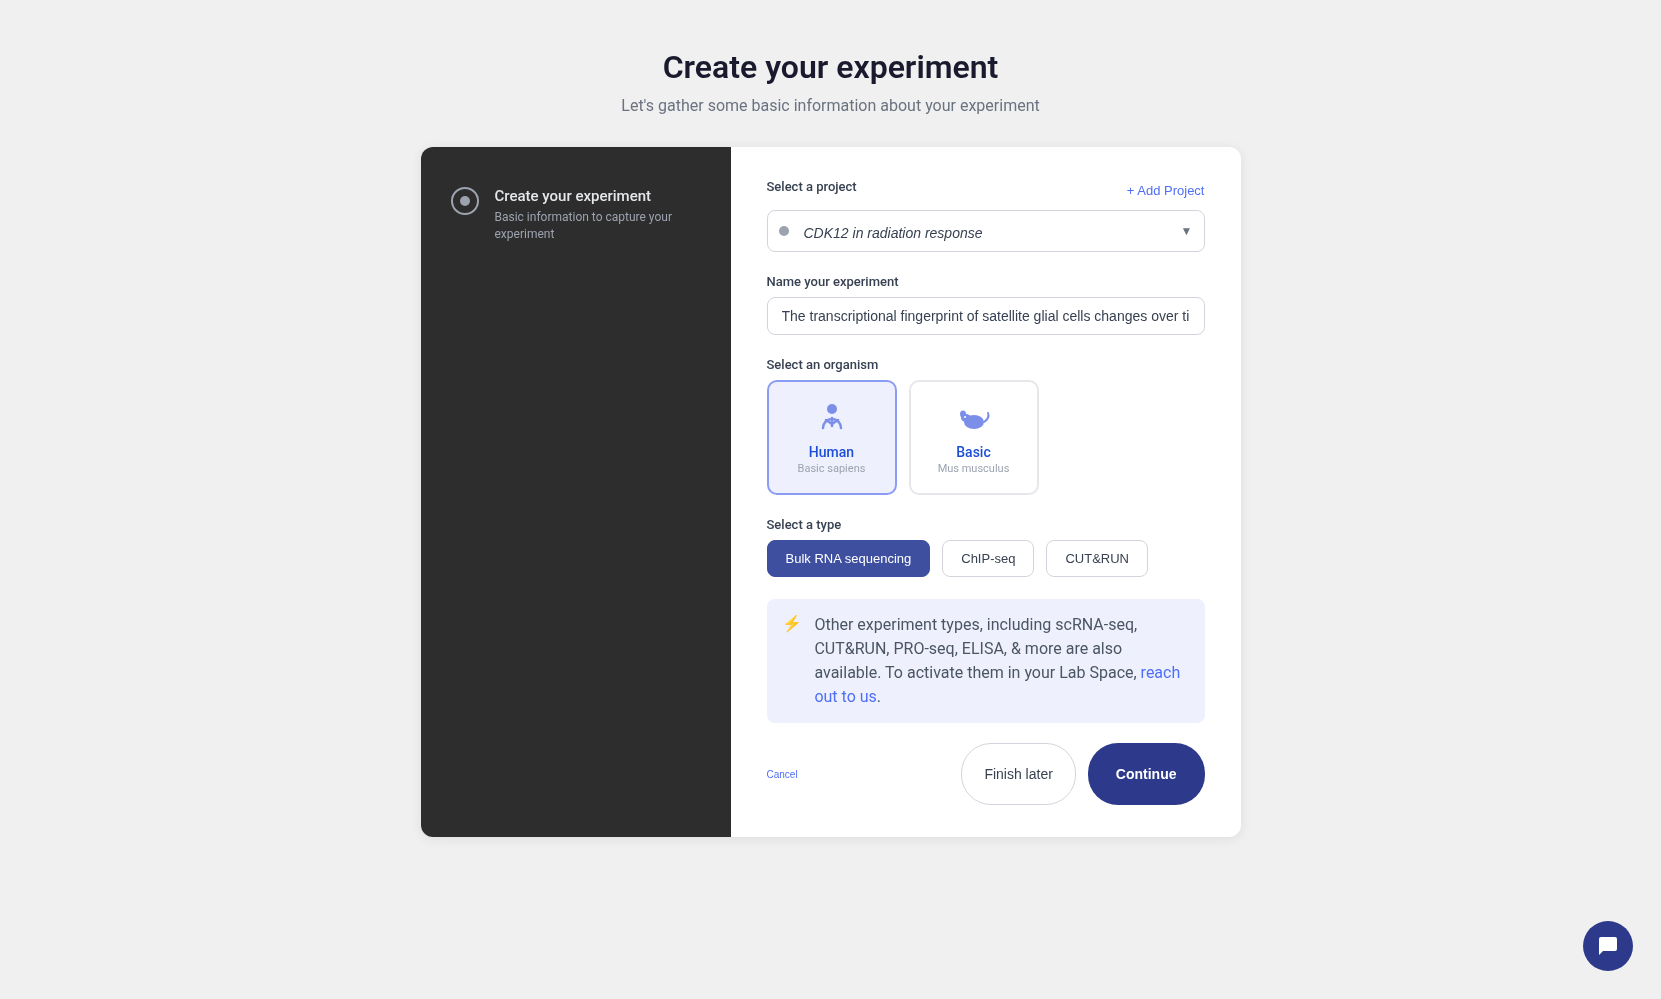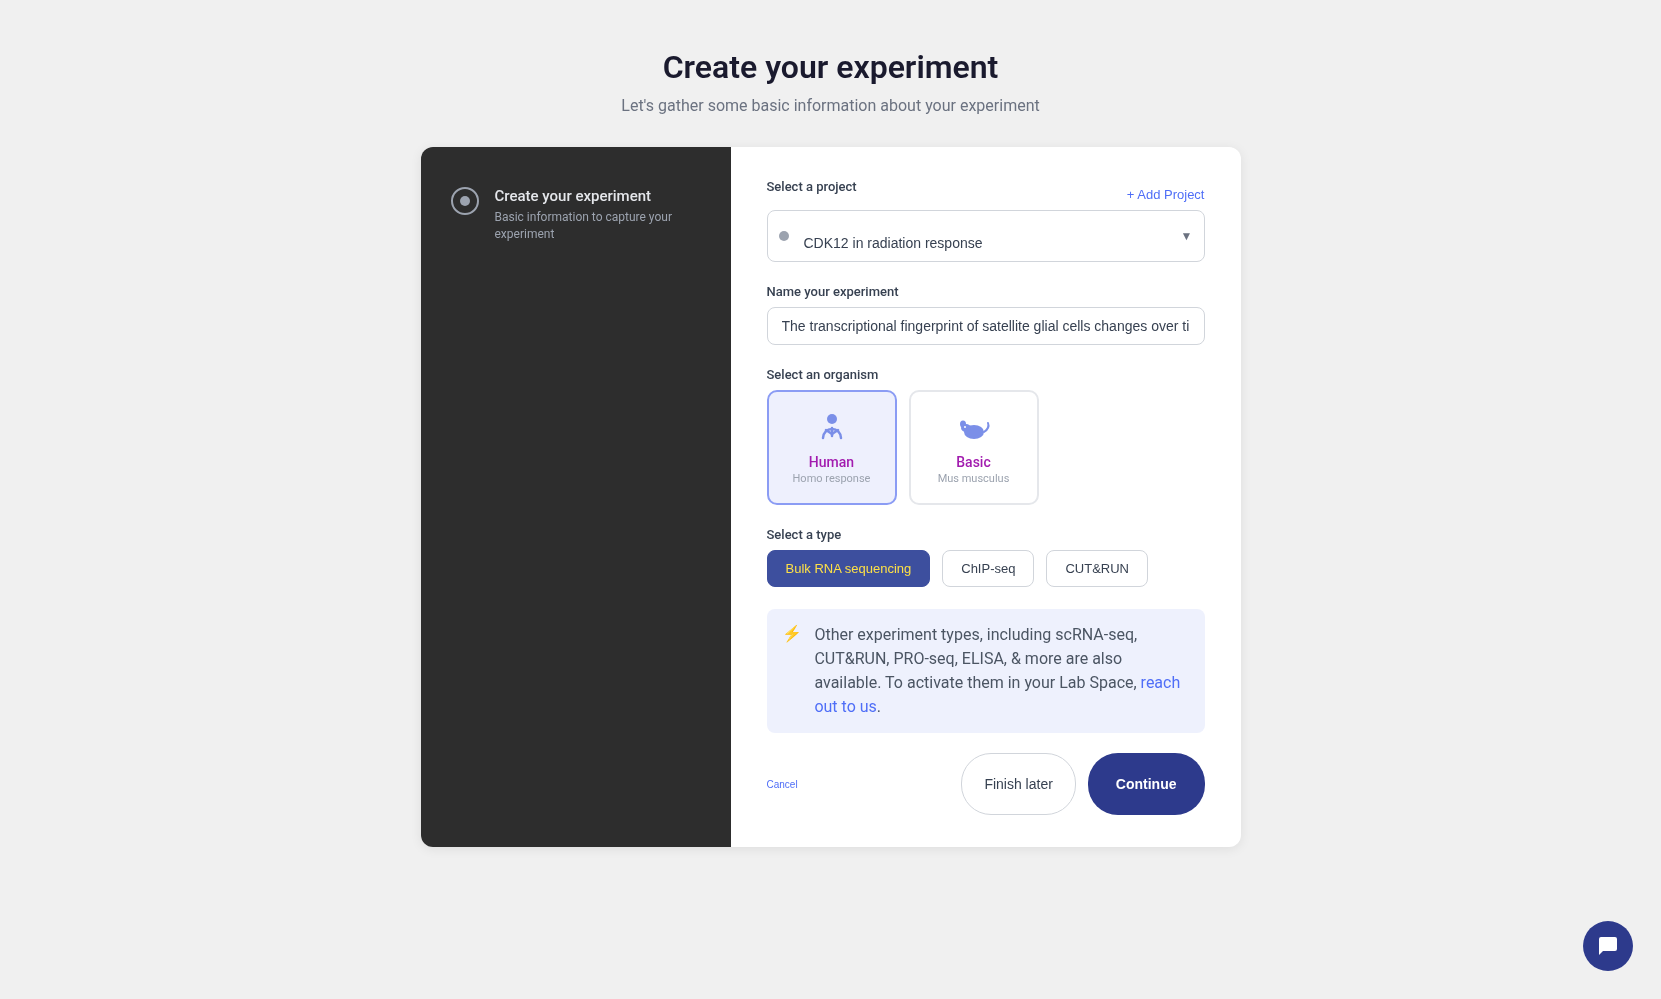--- a/index.html
+++ b/index.html
@@ -107,46 +107,47 @@
       margin-bottom: 8px;
     }
     .field-group {
       margin-bottom: 22px;
     }
 
     
     .project-row {
       display: flex;
       justify-content: space-between;
-      align-items: flex-end;
+      align-items: center;
       margin-bottom: 8px;
     }
     .add-project-btn {
       font-size: 13px;
       color: #4f6ef7;
       background: none;
       border: none;
       cursor: pointer;
       display: flex;
       align-items: center;
       gap: 4px;
     }
     .select-wrapper {
       position: relative;
     }
     .project-select {
       width: 100%;
-      padding: 24px 40px 10px 36px;
+      padding: 14px 40px 10px 36px;
       border: 1px solid #d1d5db;
       border-radius: 8px;
       font-size: 14px;
       color: #374151;
       appearance: none;
       background: #fff;
       cursor: pointer;
+      font-style: italic;
     }
     .select-dot {
       position: absolute;
       left: 12px;
       top: 50%;
       transform: translateY(-50%);
       width: 10px;
       height: 10px;
       border-radius: 50%;
       background: #9ca3af;
@@ -195,21 +196,21 @@
     .organism-icon {
       font-size: 28px;
       margin-bottom: 8px;
       display: flex;
       justify-content: center;
       align-items: center;
     }
     .organism-name {
       font-size: 14px;
       font-weight: 500;
-      color: #a21caf;
+      color: #1d4ed8;
       margin-bottom: 2px;
     }
     .organism-scientific {
       font-size: 11px;
       color: #9ca3af;
     }
 
     
     .type-buttons {
       display: flex;
@@ -226,21 +227,21 @@
       background: #fff;
       cursor: pointer;
       display: flex;
       align-items: center;
       gap: 6px;
       transition: all 0.15s;
     }
     .type-btn.selected {
       background: #3d4f9e;
       border-color: #3d4f9e;
-      color: #fde047;
+      color: #ffffff;
     }
     .info-icon {
       width: 16px;
       height: 16px;
       border-radius: 50%;
       border: 1.5px solid #9ca3af;
       color: #9ca3af;
       font-size: 10px;
       display: inline-flex;
       align-items: center;
@@ -393,21 +394,21 @@
           <div class="organism-icon">
             <svg class="human-svg" viewBox="0 0 36 36" fill="none" xmlns="http://www.w3.org/2000/svg">
               <circle cx="18" cy="9" r="5" fill="#7b8fe8"></circle>
               <path d="M9 28c0-5 4-9 9-9s9 4 9 9" stroke="#7b8fe8" stroke-width="2.5" stroke-linecap="round" fill="none"></path>
               <line x1="18" y1="18" x2="18" y2="26" stroke="#7b8fe8" stroke-width="2.5" stroke-linecap="round"></line>
               <line x1="12" y1="20" x2="18" y2="24" stroke="#7b8fe8" stroke-width="2.5" stroke-linecap="round"></line>
               <line x1="24" y1="20" x2="18" y2="24" stroke="#7b8fe8" stroke-width="2.5" stroke-linecap="round"></line>
             </svg>
           </div>
           <div class="organism-name">Human</div>
-          <div class="organism-scientific">Homo response</div>
+          <div class="organism-scientific">Basic sapiens</div>
         </div>
 
         <div class="organism-card">
           <div class="organism-icon">
             <svg class="mouse-svg" viewBox="0 0 36 36" fill="none" xmlns="http://www.w3.org/2000/svg">
 
               <ellipse cx="18" cy="22" rx="10" ry="7" fill="#7b8fe8"></ellipse>
 
               <ellipse cx="10" cy="18" rx="5" ry="4" fill="#7b8fe8"></ellipse>
 

